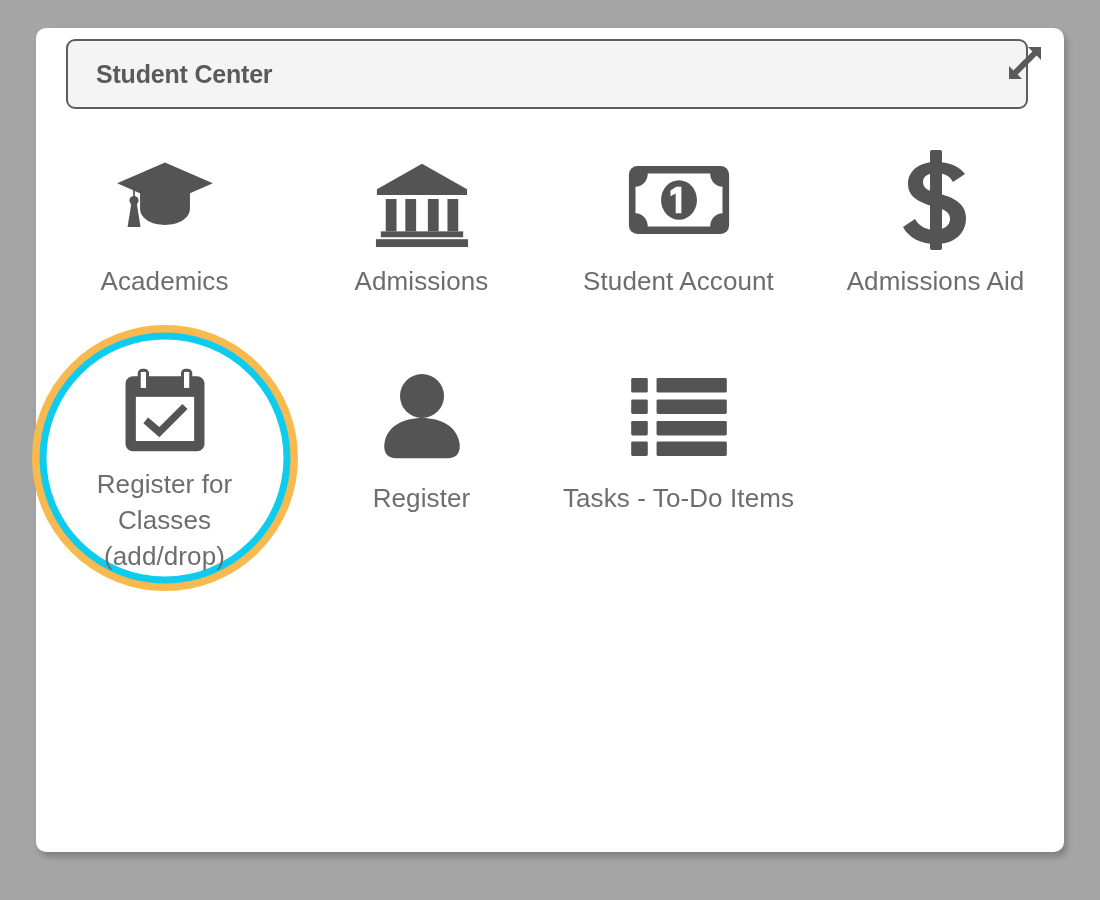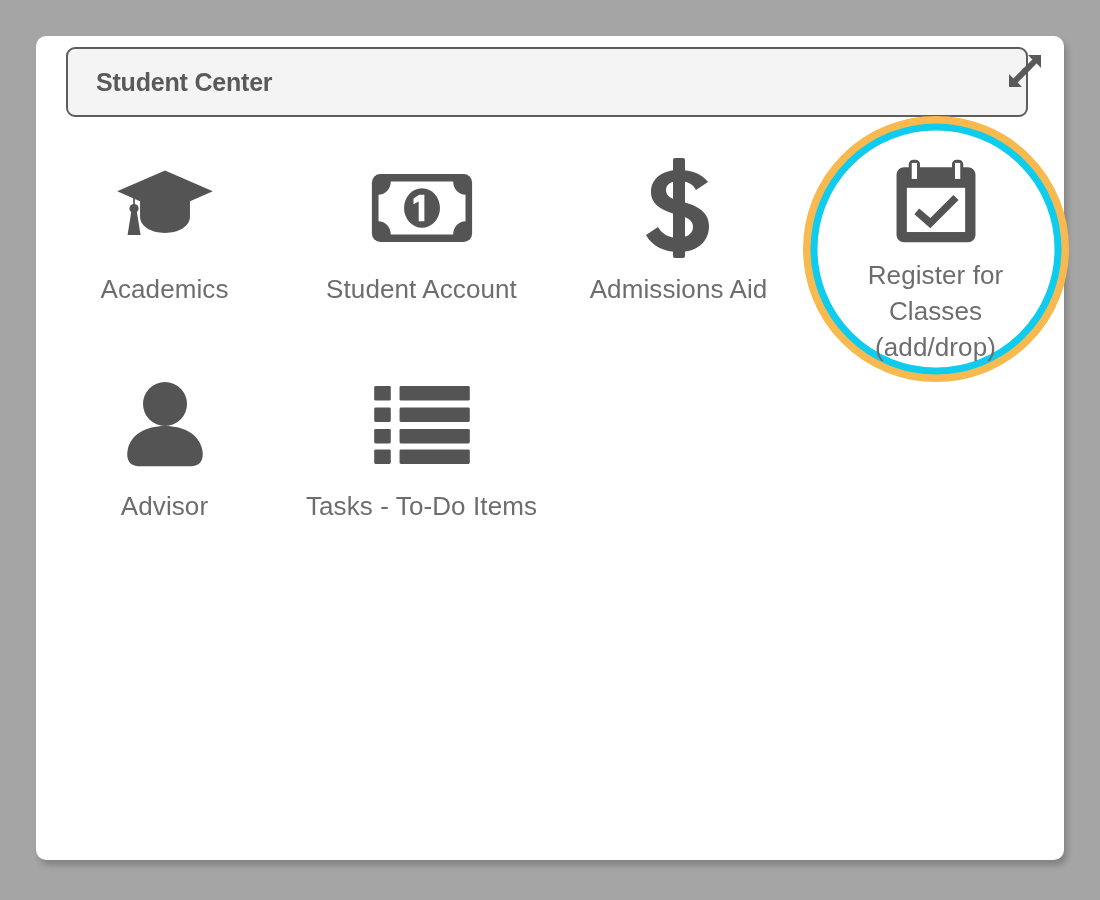--- a/index.html
+++ b/index.html
@@ -10,21 +10,20 @@
     width: 1100px;
     height: 900px;
     background: #a5a5a5;
     font-family: "Liberation Sans", sans-serif;
     overflow: hidden;
   }
   #app {
     position: relative;
     width: 1100px;
     height: 772px;
-    margin-top: 8px;
   }
   .card {
     position: absolute;
     left: 36px;
     top: 28px;
     width: 1028px;
     height: 824px;
     background: #ffffff;
     border-radius: 10px;
     box-shadow: 3px 5px 6px rgba(0,0,0,0.22);
@@ -165,20 +164,36 @@
               <path d="M50 14 L96 34 L50 54 L4 34 Z"></path>
               <path d="M26 42 L26 58 C26 68 37 74 50 74 C63 74 74 68 74 58 L74 42 L50 52 Z"></path>
               <path d="M17.5 29 L21 30.6 L21 48 C23 49.8 23.6 52 23 54.2 L26.5 76 L14 76 L17.5 54.2 C16.8 52 17.4 49.8 19.4 48 L19.4 31 Z"></path>
               <circle cx="20.2" cy="50.5" r="4.4"></circle>
             </g>
           </svg>
         </div>
         <div class="tile-label">Academics</div>
       </div>
 
+      <div class="tile">
+        <div class="icon-wrap">
+          <svg viewBox="0 0 100 100" width="98" height="98" aria-hidden="true">
+            <g fill="#545454">
+              <path d="M50 13 L96 39 L96 45 L4 45 L4 39 Z"></path>
+              <rect x="13" y="49" width="11" height="33"></rect>
+              <rect x="33" y="49" width="11" height="33"></rect>
+              <rect x="56" y="49" width="11" height="33"></rect>
+              <rect x="76" y="49" width="11" height="33"></rect>
+              <rect x="8" y="82" width="84" height="6"></rect>
+              <rect x="3" y="90" width="94" height="8"></rect>
+            </g>
+          </svg>
+        </div>
+        <div class="tile-label">Admissions</div>
+      </div>
 
 
 
       <div class="tile">
         <div class="icon-wrap">
           <svg viewBox="0 0 110 76" width="104" height="72" aria-hidden="true">
             <g fill="#545454">
               <rect x="2" y="2" width="106" height="72" rx="9"></rect>
               <path d="M22 10 L88 10 C88 18 94 24 101 24 L101 52 C94 52 88 58 88 66 L22 66 C22 58 16 52 9 52 L9 24 C16 24 22 18 22 10 Z" fill="#ffffff"></path>
               <ellipse cx="55" cy="38" rx="19" ry="21" fill="#545454"></ellipse>
@@ -221,21 +236,21 @@
 
       <div class="tile">
         <div class="icon-wrap">
           <svg viewBox="0 0 100 92" width="96" height="88" aria-hidden="true">
             <g fill="#545454">
               <circle cx="50" cy="24" r="23"></circle>
               <path d="M50 47 C30 47 14 56 11 72 C9 82 13 89 22 89 L78 89 C87 89 91 82 89 72 C86 56 70 47 50 47 Z"></path>
             </g>
           </svg>
         </div>
-        <div class="tile-label">Advisor</div>
+        <div class="tile-label">Register</div>
       </div>
 
 
       <div class="tile">
         <div class="icon-wrap">
           <svg viewBox="0 0 100 82" width="98" height="80" aria-hidden="true">
             <g fill="#545454">
               <rect x="1" y="1" width="17" height="15" rx="1.5"></rect>
               <rect x="27" y="1" width="72" height="15" rx="1.5"></rect>
               <rect x="1" y="23" width="17" height="15" rx="1.5"></rect>

